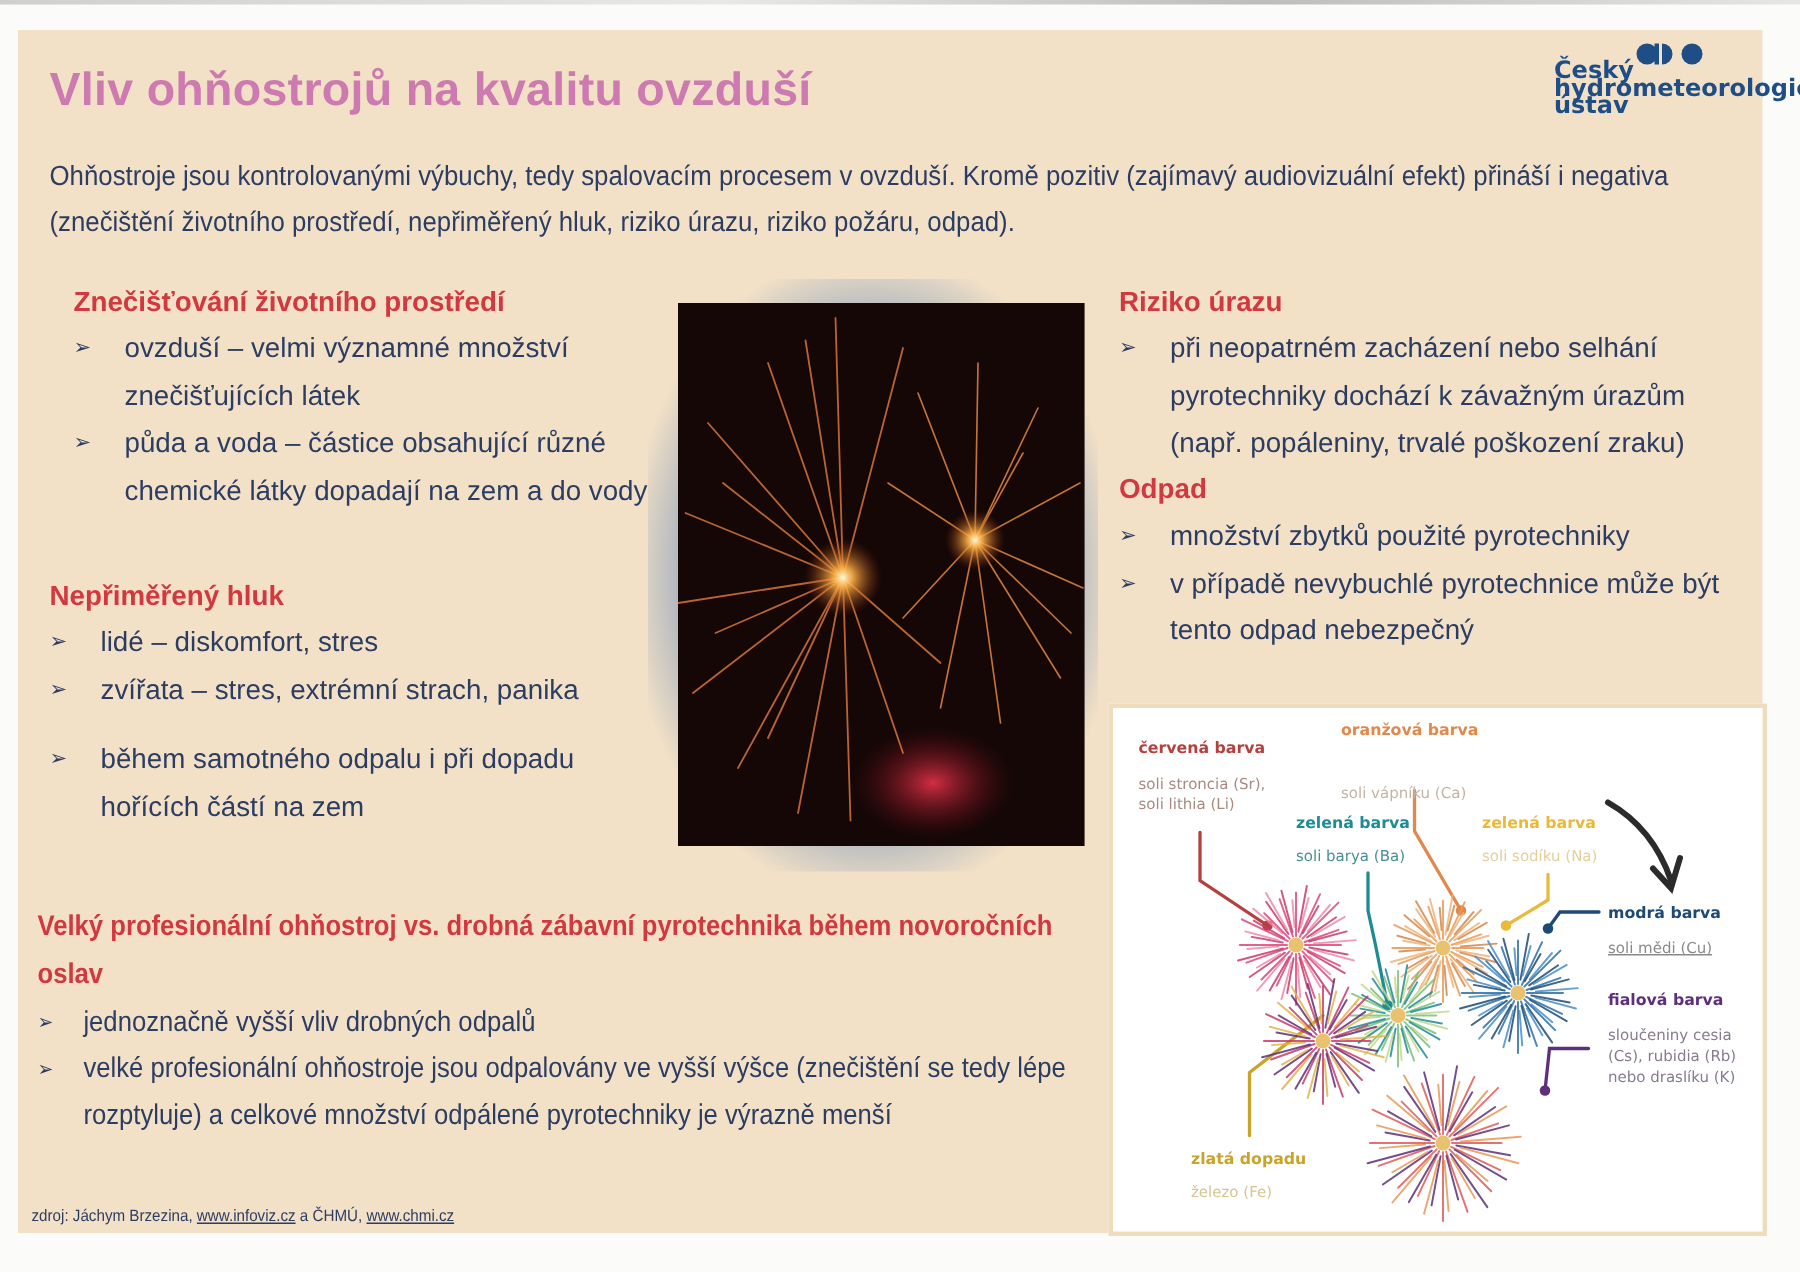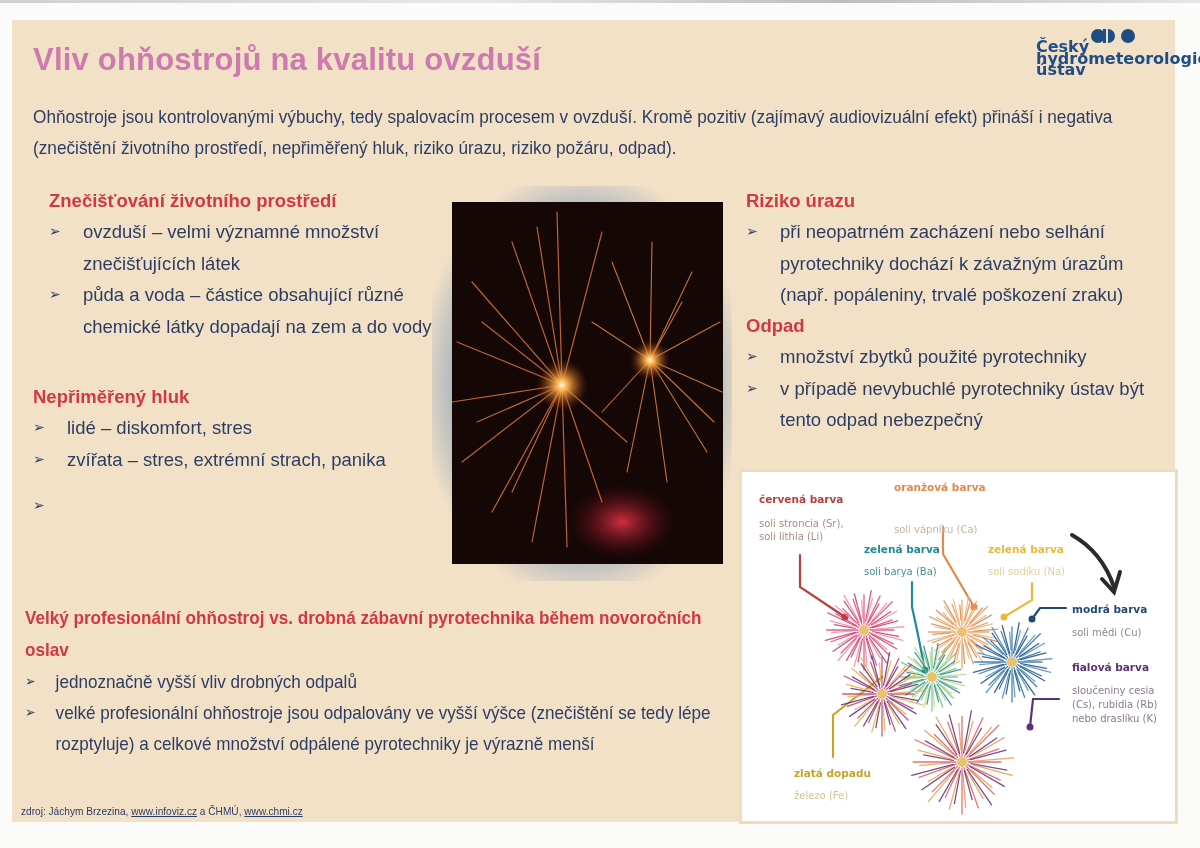--- a/index.html
+++ b/index.html
@@ -105,21 +105,21 @@
 <div class="section" style="left:33px; top:381px; width:420px;">
   <h2 class="h">Nepřiměřený hluk</h2>
   <ul class="list">
     <li><span class="arrow">➢</span><span>lidé – diskomfort, stres</span></li>
     <li><span class="arrow">➢</span><span>zvířata – stres, extrémní strach, panika</span></li>
   </ul>
 </div>
 
 <div class="section" style="left:33px; top:490px; width:400px;">
   <ul class="list">
-    <li><span class="arrow">➢</span></li>
+    <li><span class="arrow">➢</span><span>během samotného odpalu i při dopadu hořících částí na zem</span></li>
   </ul>
 </div>
 
 <div class="photo-frame"></div>
 <div class="photo">
   <svg width="271" height="362" viewBox="0 0 271 362">
     <defs>
       <radialGradient id="glow1" cx="0.5" cy="0.5" r="0.5">
         <stop offset="0" stop-color="#fff7d6"></stop>
         <stop offset="0.25" stop-color="#ffb347" stop-opacity="0.9"></stop>
@@ -173,21 +173,21 @@
   <h2 class="h">Riziko úrazu</h2>
   <ul class="list">
     <li><span class="arrow">➢</span><span>při neopatrném zacházení nebo selhání pyrotechniky dochází k závažným úrazům (např. popáleniny, trvalé poškození zraku)</span></li>
   </ul>
 </div>
 
 <div class="section" style="left:746px; top:310px; width:420px;">
   <h2 class="h">Odpad</h2>
   <ul class="list">
     <li><span class="arrow">➢</span><span>množství zbytků použité pyrotechniky</span></li>
-    <li><span class="arrow">➢</span><span>v případě nevybuchlé pyrotechniky ústav být tento odpad nebezpečný</span></li>
+    <li><span class="arrow">➢</span><span>v případě nevybuchlé pyrotechnice může být tento odpad nebezpečný</span></li>
   </ul>
 </div>
 
 <div class="section big-section condensed" style="left:25px; top:602px; width:790px;">
   <h2 class="h">Velký profesionální ohňostroj vs. drobná zábavní pyrotechnika během novoročních oslav</h2>
   <ul class="list">
     <li><span class="arrow">➢</span><span>jednoznačně vyšší vliv drobných odpalů</span></li>
     <li><span class="arrow">➢</span><span>velké profesionální ohňostroje jsou odpalovány ve vyšší výšce (znečištění se tedy lépe rozptyluje) a celkové množství odpálené pyrotechniky je výrazně menší</span></li>
   </ul>
 </div>
@@ -530,21 +530,21 @@
   <div class="il b" style="left:152px; top:9px; color:#e2884b;">oranžová barva</div>
   <div class="il" style="left:152px; top:32px; color:#c4b4a4;margin-top:20px;">soli vápníku (Ca)</div>
 
   <div class="il b" style="left:122px; top:71px; color:#1f8b95;">zelená barva</div>
   <div class="il" style="left:122px; top:94px; color:#4a8f96;">soli barya (Ba)</div>
 
   <div class="il b" style="left:246px; top:71px; color:#e8b93a;">zelená barva</div>
   <div class="il" style="left:246px; top:94px; color:#e5cf9a;">soli sodíku (Na)</div>
 
   <div class="il b" style="left:330px; top:131px; color:#1f4a73;">modrá barva</div>
-  <div class="il" style="left:330px; top:155px; color:#8a8a8a;">soli mědi (Cu)</div>
+  <div class="il" style="left:330px; top:155px; color:#8a8a8a;text-decoration:underline;">soli mědi (Cu)</div>
 
   <div class="il b" style="left:330px; top:189px; color:#5e2f7a;">fialová barva</div>
   <div class="il" style="left:330px; top:212px; color:#8a7a90; line-height:14px;">
     <div>sloučeniny cesia</div>
     <div>(Cs), rubidia (Rb)</div>
     <div>nebo draslíku (K)</div>
   </div>
 
   <div class="il b" style="left:52px; top:295px; color:#c9a42a;">zlatá dopadu</div>
   <div class="il" style="left:52px; top:318px; color:#d8c490;">železo (Fe)</div>

